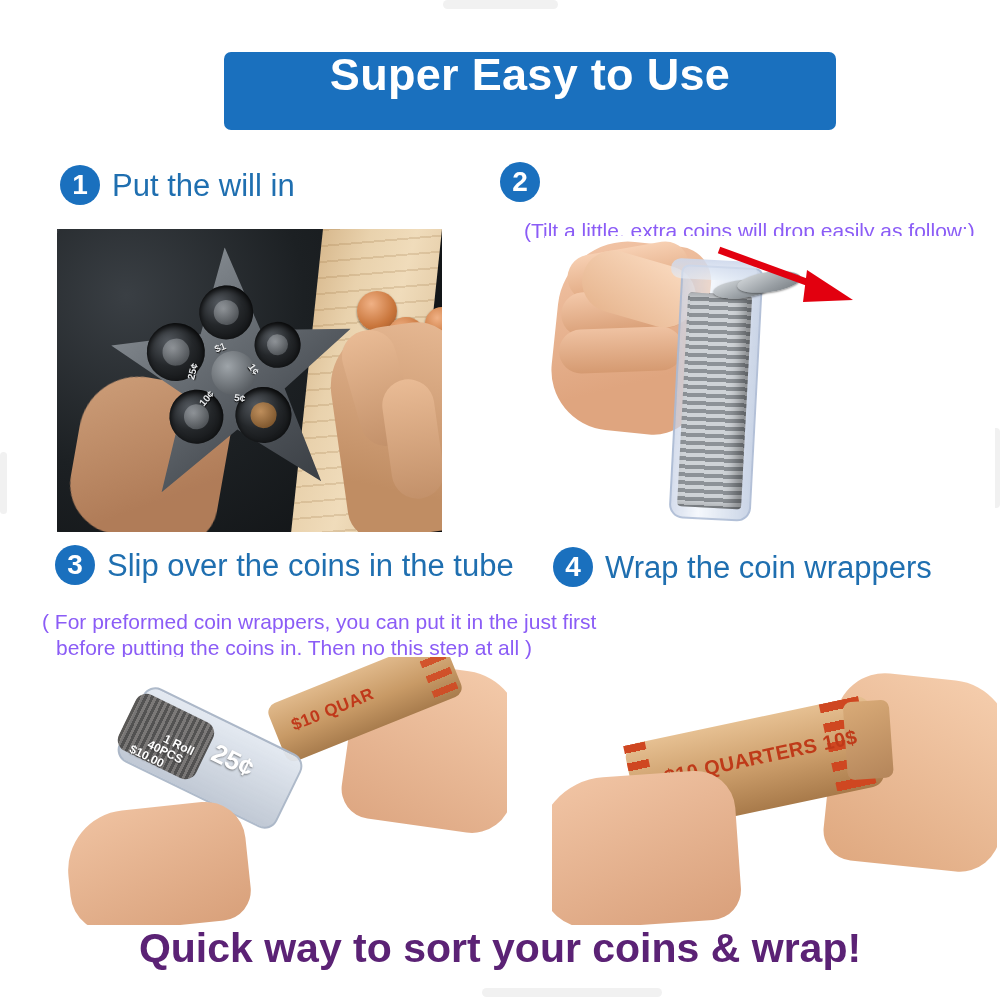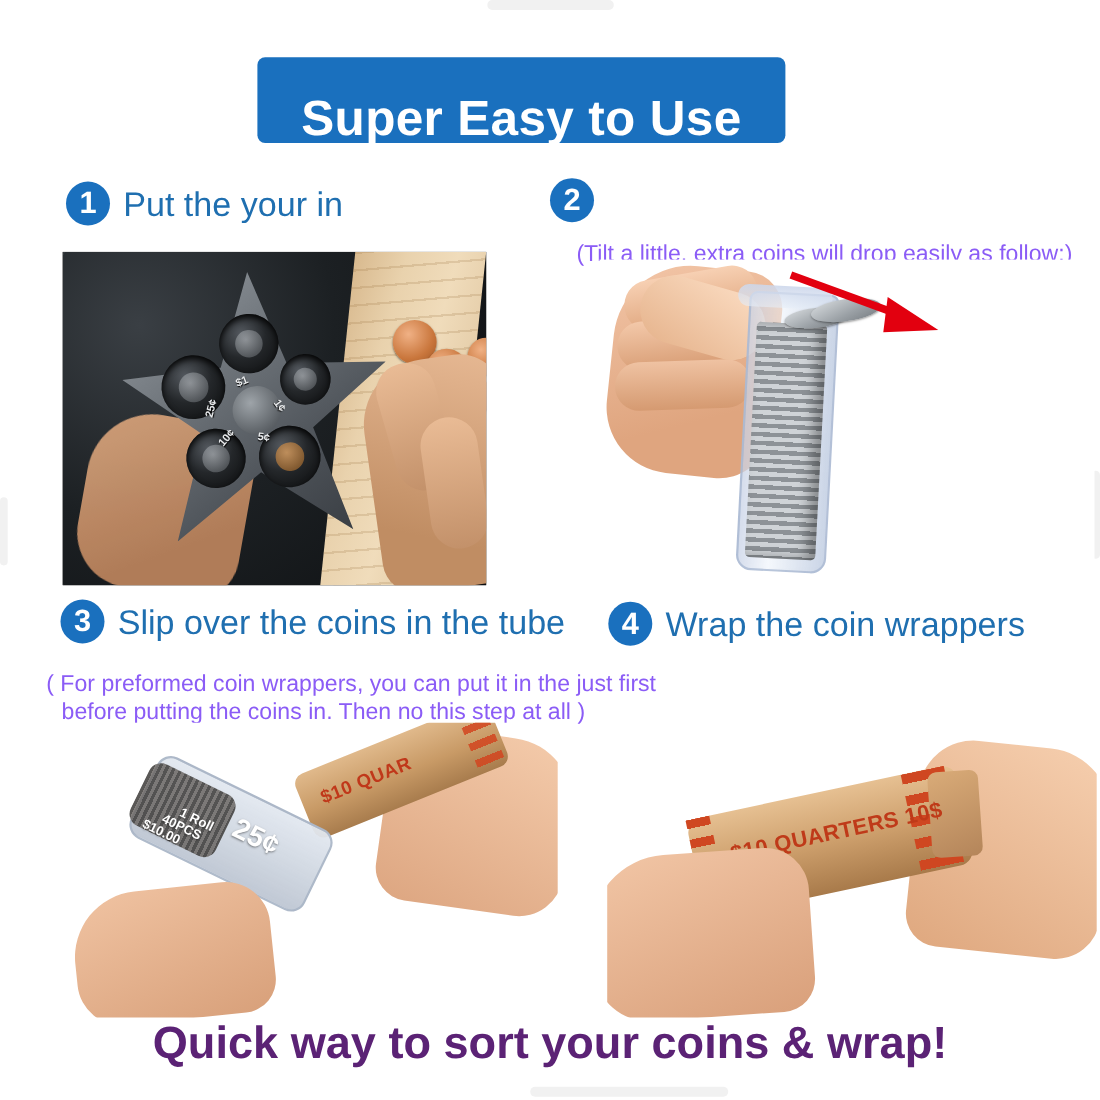--- a/index.html
+++ b/index.html
@@ -14,24 +14,24 @@
 
   
   .artifact{position:absolute;background:#f1f1f1;border-radius:6px;}
   .art-top{left:443px;top:0px;width:115px;height:9px;}
   .art-bottom{left:482px;top:988px;width:180px;height:9px;}
   .art-right{left:992px;top:428px;width:8px;height:80px;}
   .art-left{left:0px;top:452px;width:7px;height:62px;}
 
   
   .banner{
-    position:absolute;left:234px;top:52px;width:480px;height:78px;
+    position:absolute;left:224px;top:52px;width:612px;height:78px;
     background:var(--brand,#1a70be);
     border-radius:7px;
-    display:flex;align-items:flex-end;justify-content:center;
+    display:flex;align-items:flex-start;justify-content:center;
   }
   .banner-title{
     color:#ffffff;
     font-size:45px;
     font-weight:bold;
     letter-spacing:.3px;
     line-height:1;
     white-space:nowrap;
   }
 
@@ -212,21 +212,21 @@
   <div class="artifact art-bottom"></div>
   <div class="artifact art-right"></div>
   <div class="artifact art-left"></div>
 
   <div class="banner">
     <div class="banner-title">Super Easy to Use</div>
   </div>
 
   <div class="step-head" id="head1">
     <div class="badge">1</div>
-    <div class="step-title">Put the your in</div>
+    <div class="step-title">Put the will in</div>
   </div>
 
   <div class="photo" id="photo1">
     <div class="granite"></div>
     <div class="wood-edge"></div>
     <div class="wood"></div>
 
     <div class="penny" style="left:300px;top:62px;width:40px;height:40px;"></div>
     <div class="penny" style="left:330px;top:88px;width:38px;height:38px;"></div>
     <div class="penny" style="left:352px;top:112px;width:38px;height:38px;"></div>

